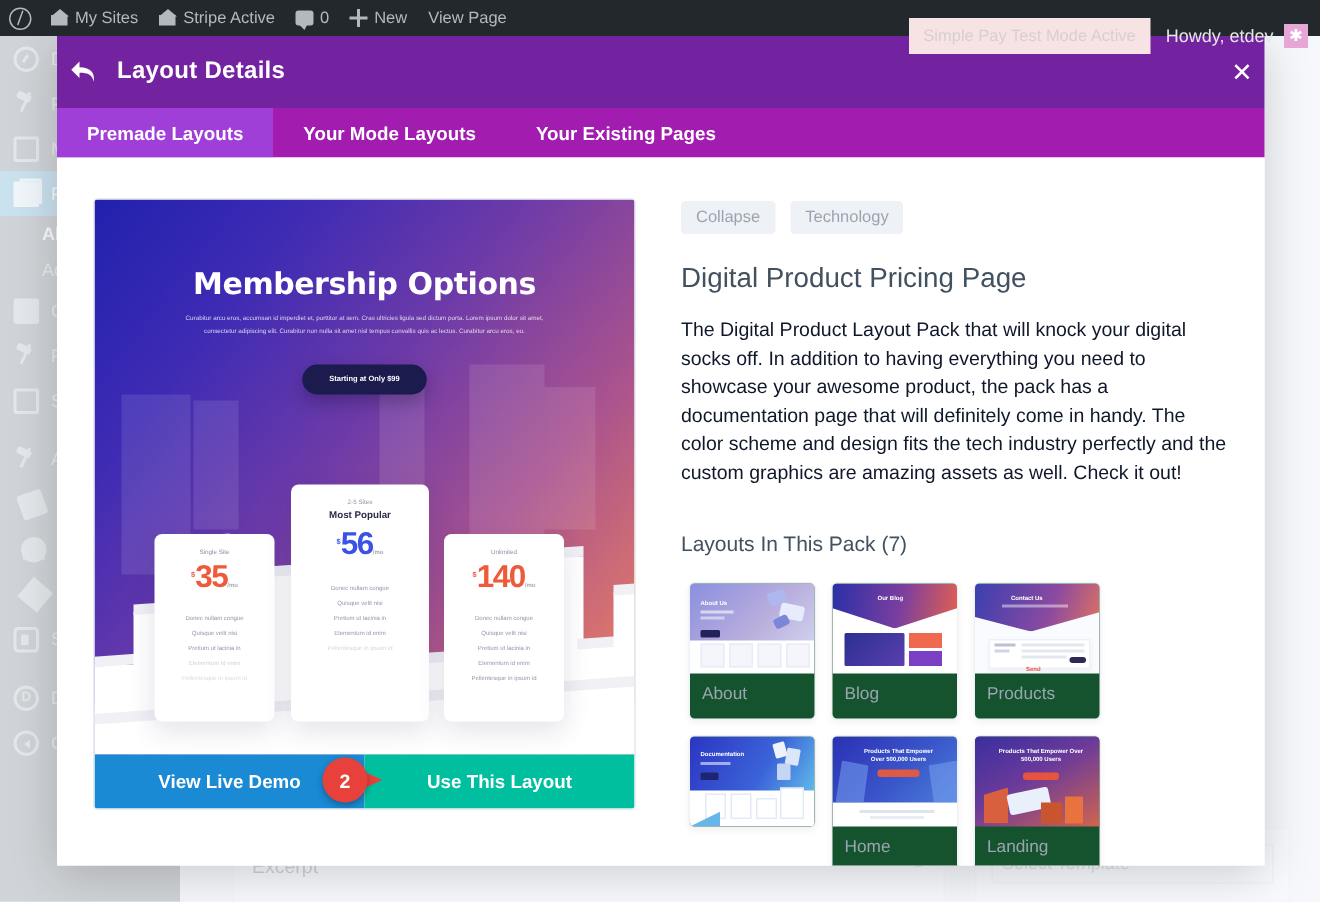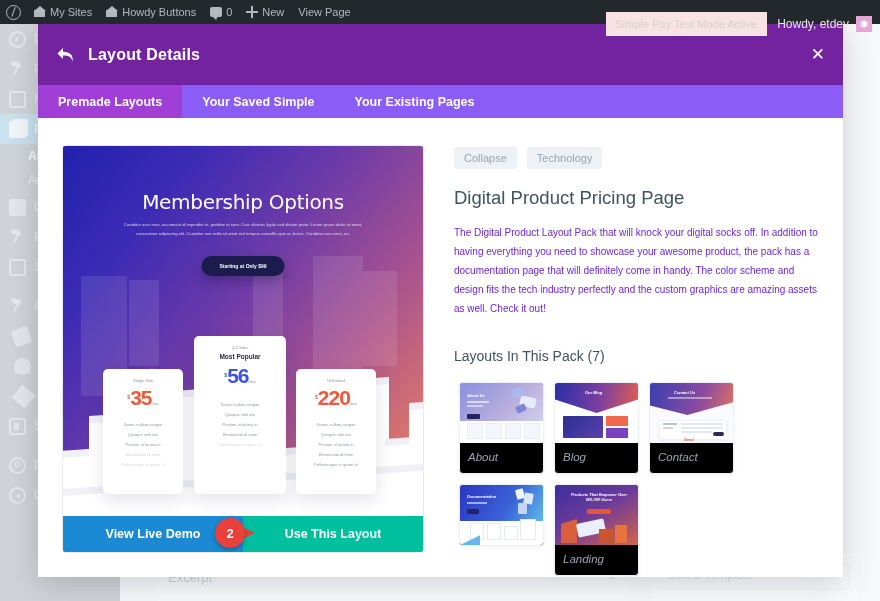--- a/index.html
+++ b/index.html
@@ -81,41 +81,41 @@
   .overlay { position:absolute; inset: 24px 0 0 0; background: rgba(246,249,252,.82); z-index: 10; }
 
   
   .modal {
     position: absolute; left: 38px; top: 24px; width: 805px; height: 553px;
     background:#fff; z-index: 20;
     box-shadow: 0 6px 30px rgba(0,0,0,.18);
     display:flex; flex-direction:column;
   }
   .modal-head {
-    height: 61px; background:#7323a0; display:flex; align-items:center; padding: 0 18px;
+    height: 48px; background:#7323a0; display:flex; align-items:center; padding: 0 8px;
     color:#fff;
   }
   .back-arrow { width: 20px; height: 18px; position: relative; margin-right: 12px; flex:0 0 20px;}
   .modal-title { font-size: 16px; font-weight: 700; letter-spacing:.2px;}
   .modal-close { margin-left:auto; font-size: 17px; line-height:1; color:#fff; font-weight:400; cursor:pointer;}
-  .modal-tabs { height: 33px; background:#8b5cf6; display:flex; align-items:stretch;text-align:right; }
+  .modal-tabs { height: 33px; background:#a21caf; display:flex; align-items:stretch;text-align:right; }
   .tab { display:flex; align-items:center; padding: 0 20px; color:#fff; font-size:12.5px; font-weight:700; cursor:pointer;}
   .tab.active { background:#a03fd8; }
 
   .modal-body { flex:1; display:flex; padding: 27px 24px 0 24px; gap: 30px; background:#fff; overflow:hidden;}
   .left-col { width: 362px; flex: 0 0 362px; }
   .right-col { flex: 1; padding-top: 2px;}
 
   
   .preview { width: 362px; border: 1px solid #e8ecf1; border-radius:3px; overflow:hidden; background:#fff; }
   .preview-img { position: relative; height: 370px; overflow: hidden;
     background: linear-gradient(128deg, #2121ad 0%, #3e2bb4 22%, #6e3ba8 45%, #a8528f 68%, #d9736e 88%, #e8876a 100%);
   }
   .pi-title { position:absolute; top:44px; left:0; right:0; text-align:center; color:#fff;
-     font-size: 20px; font-weight: 400; letter-spacing:-.3px; font-family:"DejaVu Sans", sans-serif;}
+     font-size: 20px; font-weight: 700; letter-spacing:-.3px; font-family:"DejaVu Sans", sans-serif;}
   .pi-sub { position:absolute; top:74px; left:60px; right:60px; text-align:center; color:rgba(255,255,255,.78);
      font-size: 4.2px; line-height: 9px; }
   .pi-btn { position:absolute; top:110px; left:50%; transform:translateX(-50%);
      background:#1b1b4d; color:#fff; font-size:5px; font-weight:700; padding: 7px 18px; border-radius:20px;
      box-shadow: 0 5px 12px rgba(0,0,0,.25); }
   .skyline { position:absolute; left:0; right:0; bottom:0; height: 215px; }
   .bld { position:absolute; bottom:0; background:#fff; }
   .bld:before{content:"";position:absolute;left:0;right:0;top:-6px;height:7px;background:#f0f0f5;transform:skewY(-4deg);}
   .bldg-ghost { position:absolute; bottom: 120px; background: rgba(255,255,255,.10); }
 
@@ -140,25 +140,25 @@
   .marker .bubble { position:absolute; left:0; top:0; width:30px; height:30px; border-radius:50%;
     background:#e8413b; color:#fff; font-size:13px; font-weight:700; display:flex; align-items:center; justify-content:center;
     box-shadow: 0 2px 5px rgba(0,0,0,.3); }
   .marker .tail { position:absolute; right:-6px; top:7px; width:0;height:0;
     border-top: 8px solid transparent; border-bottom: 8px solid transparent; border-left: 18px solid #e8413b; }
 
   
   .tags { display:flex; gap: 10px; margin-bottom: 18px; }
   .tag { background:#eef1f5; color:#9aa5b1; font-size:11px; padding: 5px 10px; border-radius:3px; }
   .pack-title { font-size: 18.5px; color:#42515f; font-weight:400; margin-bottom: 14px; }
-  .pack-desc { font-size: 10px; line-height: 19px; color:#6d28d9; }
+  .pack-desc { font-size: 13px; line-height: 19px; color:#0f172a; }
   .layouts-title { font-size: 14px; color:#42515f; margin: 30px 0 13px 0; }
   .grid { display:flex; flex-wrap:wrap; gap: 0px; }
   .gcell { width: 95px; padding: 5px; }
-  .gcard { background:#000000; border:1px solid #eef1f5; border-radius:4px; overflow:hidden; box-shadow: 0 2px 5px rgba(0,0,0,.05); cursor:pointer;font-style:italic;}
+  .gcard { background:#14532d; border:1px solid #eef1f5; border-radius:4px; overflow:hidden; box-shadow: 0 2px 5px rgba(0,0,0,.05); cursor:pointer;}
   .gcard .thumb { height: 60px; position:relative; overflow:hidden; }
   .gcard .gname { font-size: 11.5px; color:#9aa5b1; padding: 8px 8px 10px 8px; white-space:nowrap; overflow:hidden; text-overflow:ellipsis;}
 
   
   .t-band { position:absolute; left:0; right:0; top:0; }
   .t-text { position:absolute; color:#fff; font-size:4px; font-weight:700; }
   .t-box { position:absolute; }
 </style>
 </head>
 <body>
@@ -251,21 +251,21 @@
   <div class="wp-adminbar">
     <div class="ab-item logo">
         <span class="wplogo"></span>
       </div>
     <div class="ab-item">
       <span class="ab-icon-sq ico-house"></span>
       <span>My Sites</span>
     </div>
     <div class="ab-item">
       <span class="ab-icon-sq ico-house"></span>
-      <span>Howdy Buttons</span>
+      <span>Stripe Active</span>
     </div>
     <div class="ab-item">
       <span class="ico-comment"></span>
       <span>0</span>
     </div>
     <div class="ab-item">
       <span class="ico-plus"></span>
       <span>New</span>
     </div>
     <div class="ab-item">
@@ -290,21 +290,21 @@
       </span>
       <span class="modal-title">Layout Details</span>
       <span class="modal-close">✕</span>
     </div>
 
     <div class="modal-tabs">
       <div class="tab active">
         <span>Premade Layouts</span>
       </div>
       <div class="tab">
-        <span>Your Saved Simple</span>
+        <span>Your Mode Layouts</span>
       </div>
       <div class="tab">
         <span>Your Existing Pages</span>
       </div>
     </div>
 
     <div class="modal-body">
 
       <div class="left-col">
         <div class="preview">
@@ -360,21 +360,21 @@
                 <div class="feat" style="margin-top:16px;">Donec nullam congue</div>
                 <div class="feat">Quisque velit nisi</div>
                 <div class="feat">Pretium ut lacinia in</div>
                 <div class="feat">Elementum id enim</div>
                 <div class="feat" style="opacity:.4;">Pellentesque in ipsum id</div>
               </div>
 
               <div class="pcard" style="left:233px;width:80px;height:125px;">
                 <div class="plabel">Unlimited</div>
                 <div class="price" style="color:#ef5a3a;margin-top:4px;">
-                  <span class="cur">$</span><span class="amt">220</span><span class="per">/mo</span>
+                  <span class="cur">$</span><span class="amt">140</span><span class="per">/mo</span>
                 </div>
                 <div class="feat" style="margin-top:14px;">Donec nullam congue</div>
                 <div class="feat">Quisque velit nisi</div>
                 <div class="feat">Pretium ut lacinia in</div>
                 <div class="feat">Elementum id enim</div>
                 <div class="feat">Pellentesque in ipsum id</div>
               </div>
             </div>
           </div>
 
@@ -445,21 +445,21 @@
                 <div class="t-box" style="left:18px;top:14px;width:44px;height:2px;background:rgba(255,255,255,.45);"></div>
                 <div class="t-box" style="left:9px;top:37px;width:68px;height:20px;background:#fff;border:1px solid #edf1f8;box-shadow:0 2px 4px rgba(0,0,0,.05);"></div>
                 <div class="t-box" style="left:13px;top:40px;width:14px;height:2px;background:#b9c2d2;"></div>
                 <div class="t-box" style="left:13px;top:44px;width:10px;height:2px;background:#cfd6e2;"></div>
                 <div class="t-box" style="left:31px;top:40px;width:42px;height:1.5px;background:#e3e8f0;"></div>
                 <div class="t-box" style="left:31px;top:44px;width:42px;height:1.5px;background:#e3e8f0;"></div>
                 <div class="t-box" style="left:31px;top:48px;width:30px;height:1.5px;background:#e3e8f0;"></div>
                 <div class="t-box" style="left:63px;top:49px;width:11px;height:4px;background:#2a2a55;border-radius:2px;"></div>
                 <div class="t-text" style="left:34px;top:54px;color:#e8534a;">Send</div>
               </div>
-              <div class="gname">Contact</div>
+              <div class="gname">Products</div>
             </div>
           </div>
 
           <div class="gcell">
             <div class="gcard">
               <div class="thumb" style="background:#fff;">
                 <div class="t-band" style="height:36px;background:linear-gradient(120deg,#2b35c4,#3b63d8 60%,#5fb9ea);"></div>
                 <div class="t-text" style="left:7px;top:9px;">Documentation</div>
                 <div class="t-box" style="left:7px;top:17px;width:20px;height:1.5px;background:rgba(255,255,255,.55);"></div>
                 <div class="t-box" style="left:7px;top:24px;width:12px;height:5px;background:#1e2470;border-radius:1px;"></div>
@@ -468,20 +468,34 @@
                 <div class="t-box" style="left:58px;top:18px;width:9px;height:11px;background:#c5d6f4;border-radius:1px;"></div>
                 <div class="t-box" style="left:10px;top:38px;width:14px;height:17px;background:#fff;border:1px solid #e4eaf5;"></div>
                 <div class="t-box" style="left:27px;top:38px;width:14px;height:17px;background:#fff;border:1px solid #e4eaf5;"></div>
                 <div class="t-box" style="left:44px;top:41px;width:14px;height:14px;background:#fff;border:1px solid #e4eaf5;"></div>
                 <div class="t-box" style="left:60px;top:34px;width:16px;height:21px;background:#fff;border:1px solid #e4eaf5;"></div>
                 <div class="t-box" style="left:0px;top:46px;width:20px;height:14px;background:#66b6e8;clip-path:polygon(0 100%,100% 30%,100% 100%);"></div>
               </div>
             </div>
           </div>
 
+          <div class="gcell">
+            <div class="gcard">
+              <div class="thumb" style="background:#fff;">
+                <div class="t-band" style="height:44px;background:linear-gradient(135deg,#2b30b5,#3a55c9 55%,#4a7fd8);"></div>
+                <div class="t-text" style="left:18px;top:7px;width:52px;text-align:center;line-height:5px;">Products That Empower Over 500,000 Users</div>
+                <div class="t-box" style="left:30px;top:22px;width:28px;height:5px;background:#e05a43;border-radius:2px;"></div>
+                <div class="t-box" style="left:2px;top:16px;width:22px;height:28px;background:rgba(120,160,240,.55);clip-path:polygon(20% 0,100% 12%,85% 100%,0 100%);"></div>
+                <div class="t-box" style="left:64px;top:16px;width:24px;height:28px;background:rgba(120,160,240,.55);clip-path:polygon(0 12%,80% 0,100% 100%,15% 100%);"></div>
+                <div class="t-box" style="left:18px;top:49px;width:50px;height:1.5px;background:#dfe5ef;"></div>
+                <div class="t-box" style="left:25px;top:53px;width:36px;height:1.5px;background:#e8edf5;"></div>
+              </div>
+              <div class="gname">Home</div>
+            </div>
+          </div>
 
           <div class="gcell">
             <div class="gcard">
               <div class="thumb" style="background:linear-gradient(150deg,#3a2f9e,#6b3a9a 45%,#d0644f);">
                 <div class="t-text" style="left:14px;top:7px;width:60px;text-align:center;line-height:5px;">Products That Empower Over 500,000 Users</div>
                 <div class="t-box" style="left:32px;top:24px;width:24px;height:5px;background:#e8533f;border-radius:2px;"></div>
                 <div class="t-box" style="left:6px;top:34px;width:16px;height:24px;background:#d8603f;clip-path:polygon(0 20%,100% 0,100% 100%,0 100%);"></div>
                 <div class="t-box" style="left:22px;top:36px;width:28px;height:14px;background:#eaf0fb;border-radius:2px;transform:rotate(-12deg);"></div>
                 <div class="t-box" style="left:44px;top:44px;width:14px;height:14px;background:#c9552f;"></div>
                 <div class="t-box" style="left:60px;top:40px;width:12px;height:18px;background:#e8733f;"></div>

